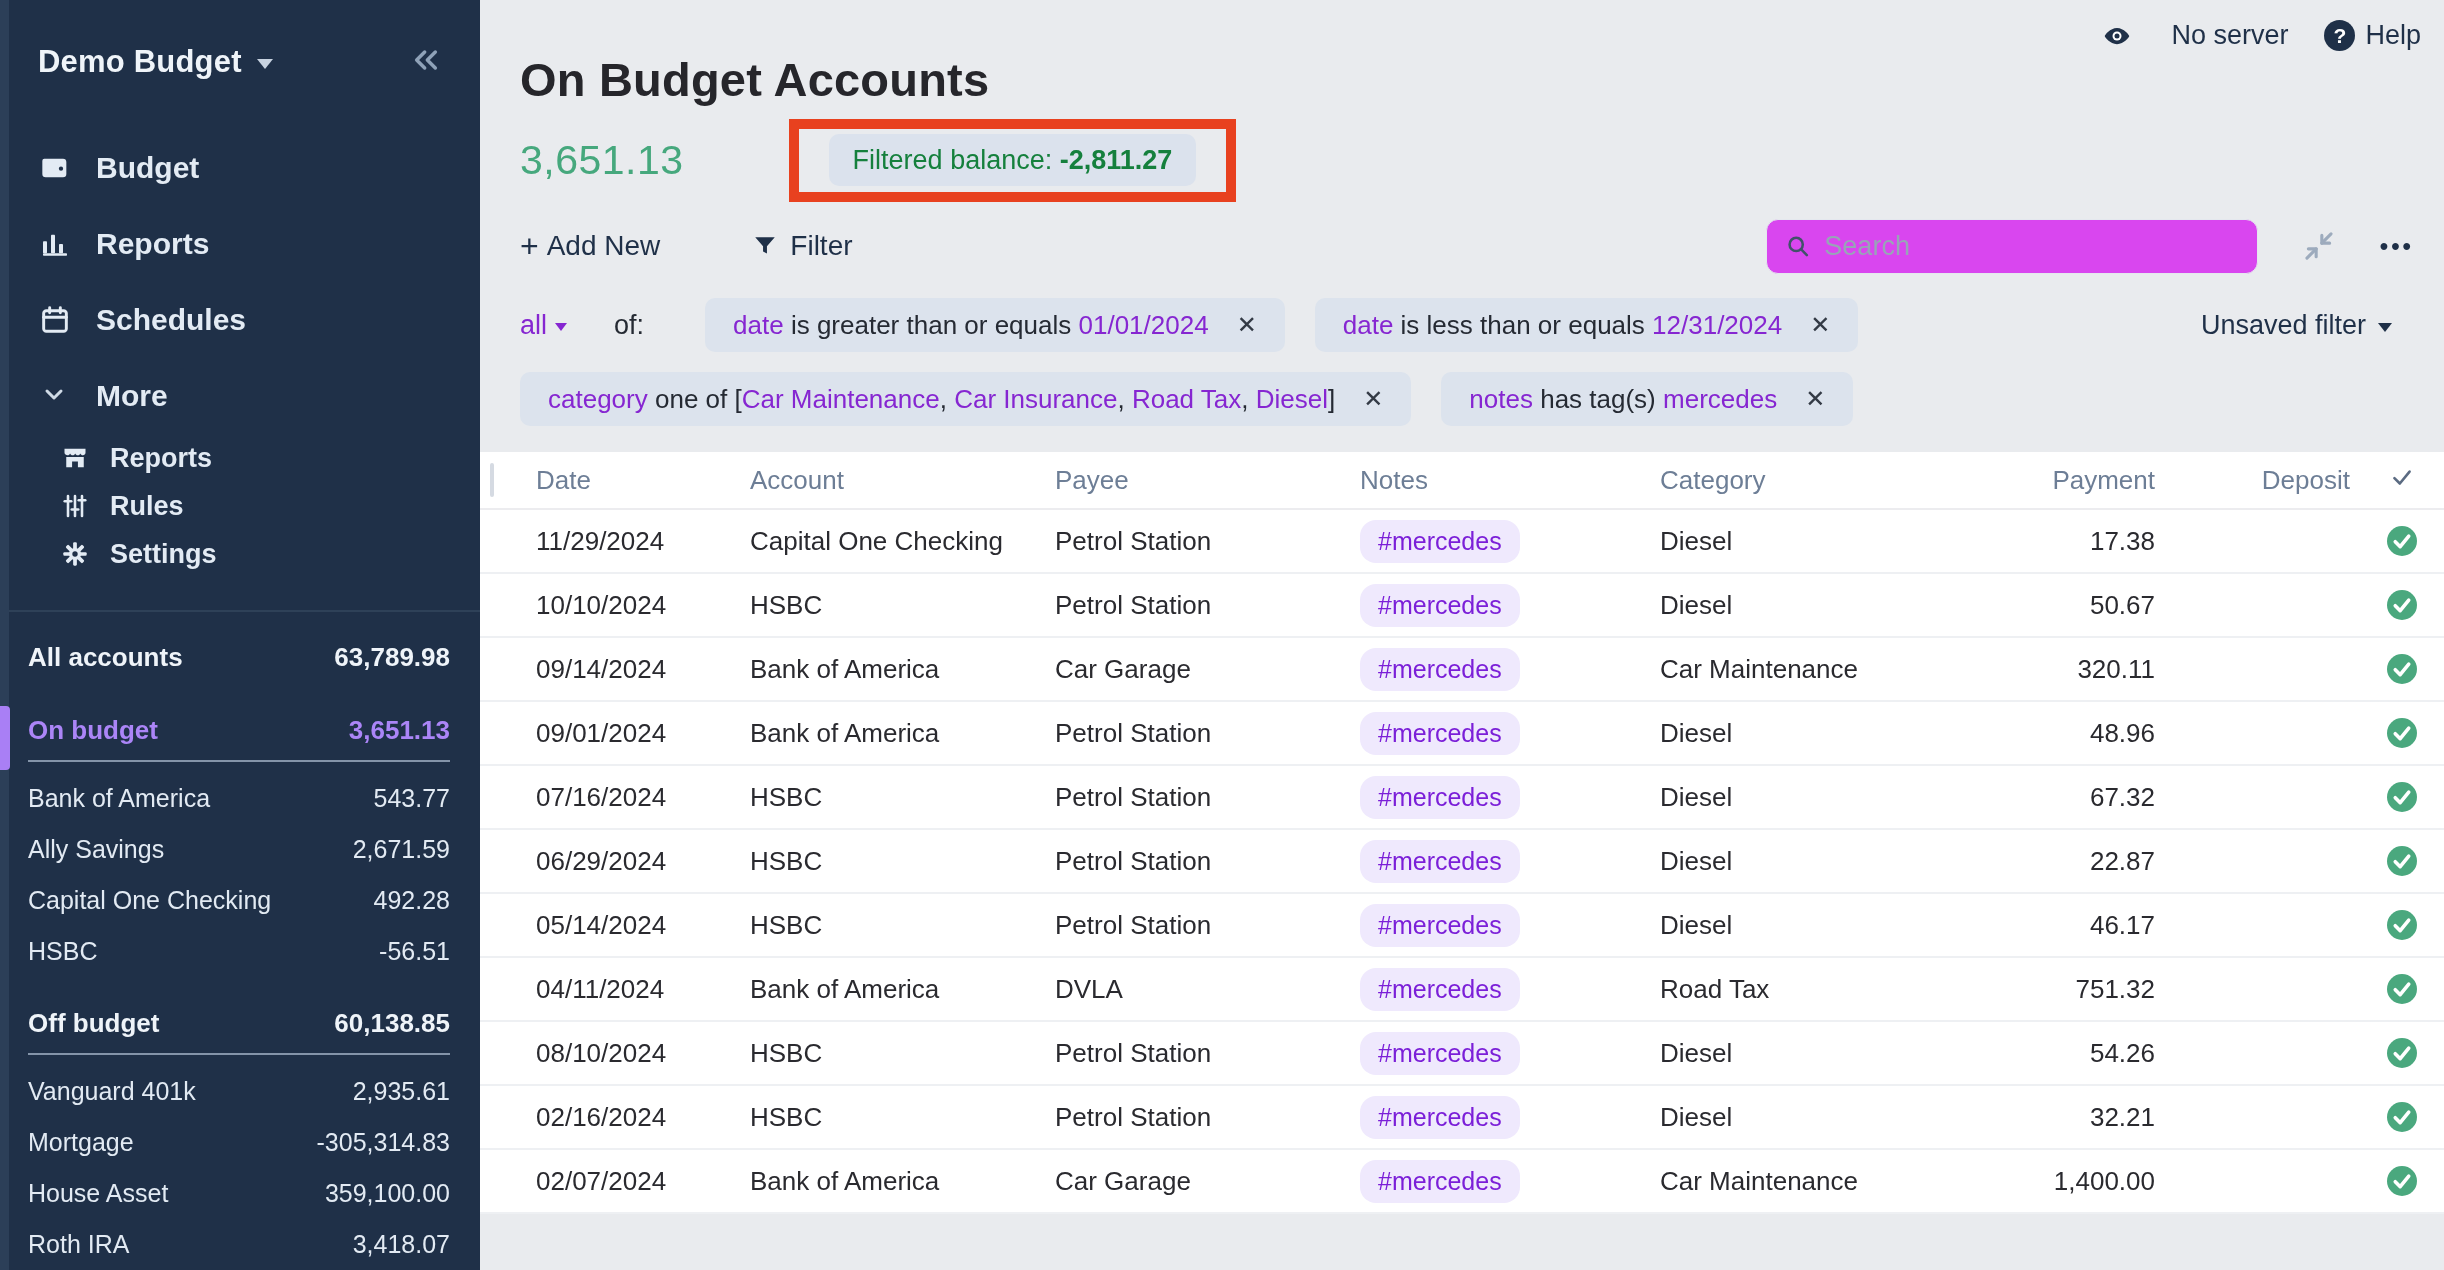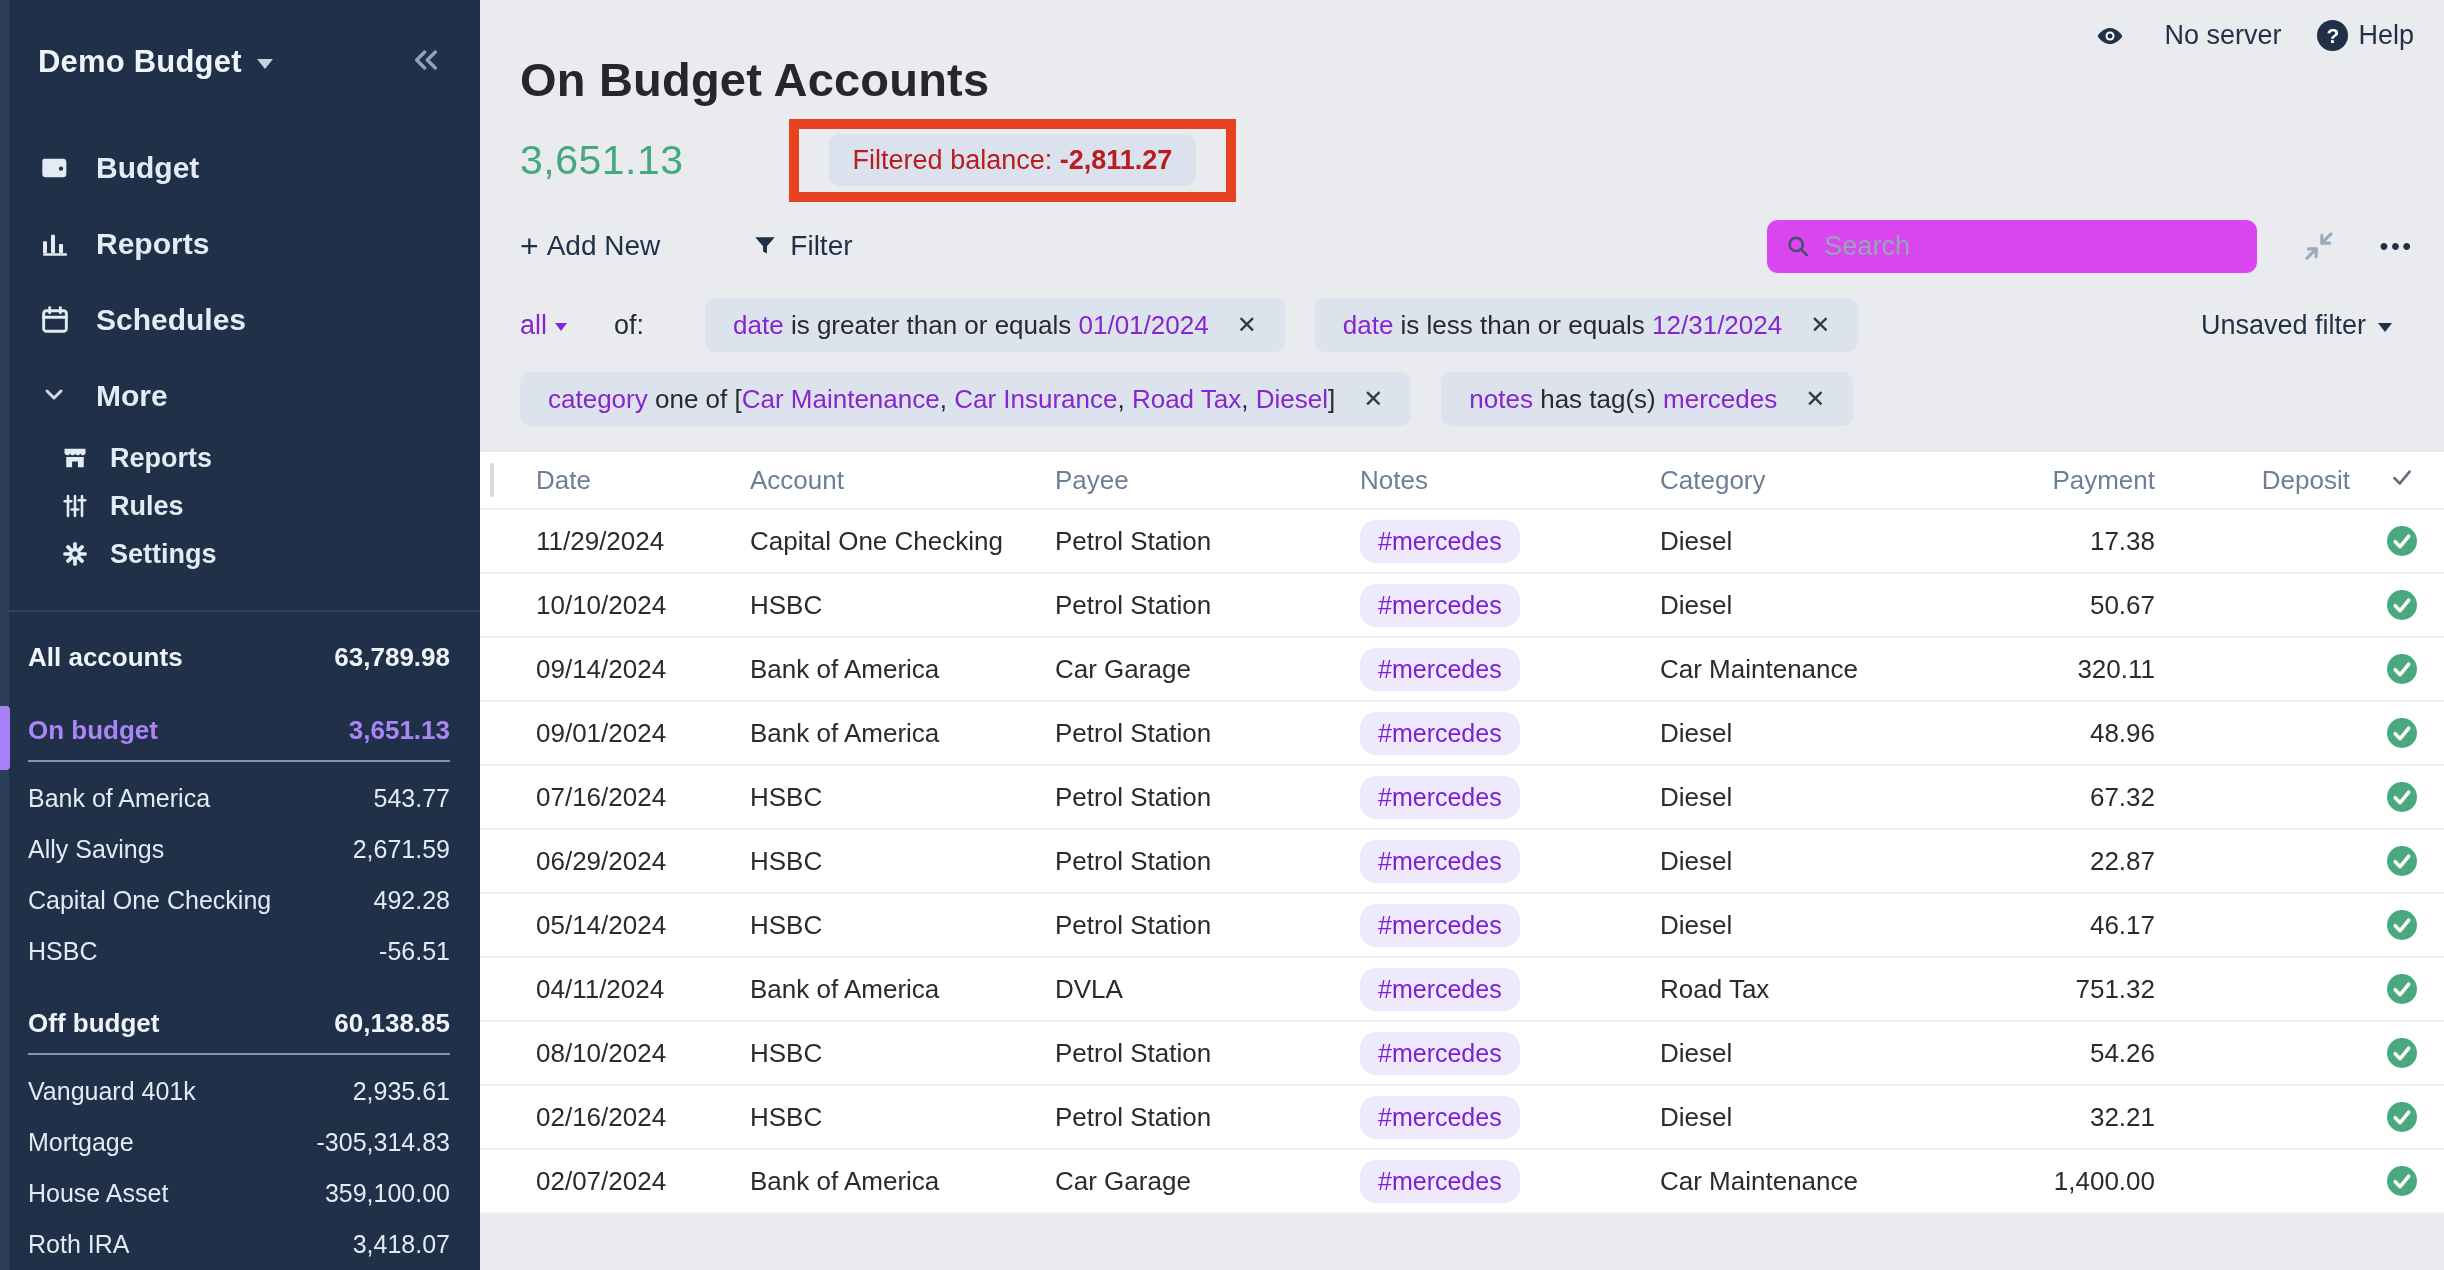--- a/index.html
+++ b/index.html
@@ -31,30 +31,30 @@
   .acct-row { display:flex; justify-content:space-between; align-items:center; font-size:25px; }
   .acct-head { font-weight:700; font-size:26px; color:#eff4f9; }
   .acct-head .acct-val { font-weight:700; }
   .group-gap { margin-top:42px; }
   .on-budget-row { color:#ab85f7; position:relative; padding-bottom:14px; border-bottom:2px solid #8494a9; }
   .off-budget-row { padding-bottom:14px; border-bottom:2px solid #8494a9; }
   .active-bar { position:absolute; left:0; top:706px; width:10px; height:64px; background:#a97ff5; border-radius:0 4px 4px 0; }
   .acct-items .acct-row { margin-top:22px; color:#e2eaf3; }
   
   .main { position:absolute; left:480px; top:0; width:1964px; height:1270px; }
-  .topbar { position:absolute; top:20px; right:30px; display:flex; align-items:center; gap:36px; color:#1f3048; font-size:27px; }
+  .topbar { position:absolute; top:20px; right:23px; display:flex; align-items:center; gap:36px; color:#1f3048; font-size:27px; }
   .topbar .eye { display:flex; }
   .help-wrap { display:flex; align-items:center; gap:10px; }
   .help-circle { width:31px; height:31px; border-radius:50%; background:#1f3048; color:#fff; font-size:21px; font-weight:700; display:flex; align-items:center; justify-content:center; }
   .page-header { padding:52px 0 0 40px; }
   .page-title { font-size:47px; font-weight:700; color:#26262b; letter-spacing:.2px; }
   .balance-row { display:flex; align-items:center; margin-top:12px; }
   .total-balance { font-size:41px; font-weight:500; color:#46a87d; letter-spacing:.5px; }
   .red-box { margin-left:105px; border:10px solid #e8411f; padding:16px 30px; }
-  .fb-pill { background:#dbe2ed; border-radius:10px; padding:11px 24px; font-size:27px; color:#b91c1c; white-space:pre; }
+  .fb-pill { background:#dbe2ed; border-radius:10px; padding:11px 24px; font-size:27px; color:#15803d; white-space:pre; }
   .fb-pill b { font-weight:700; }
   .toolbar { display:flex; align-items:center; margin-top:16px; padding:0 30px 0 40px; height:56px; }
   .tool-btn { display:flex; align-items:center; font-size:28px; color:#1f3048; cursor:pointer; }
   .tool-btn .plus { font-size:32px; font-weight:400; margin-right:8px; }
   .filter-btn { margin-left:92px; }
   .filter-btn svg { margin-right:12px; }
   .search-box { margin-left:auto; width:492px; height:55px; background:#d946ef; border:1px solid #e4e8ee; border-radius:12px; display:flex; align-items:center; padding:0 18px; }
   .search-box input { border:none; outline:none; background:transparent; font-size:27px; color:#33404f; width:100%; margin-left:14px; font-family:"Liberation Sans", sans-serif; }
   .search-box input::placeholder { color:#98a5b7; }
   .shrink-ic { margin-left:44px; color:#9dabbd; display:flex; }

